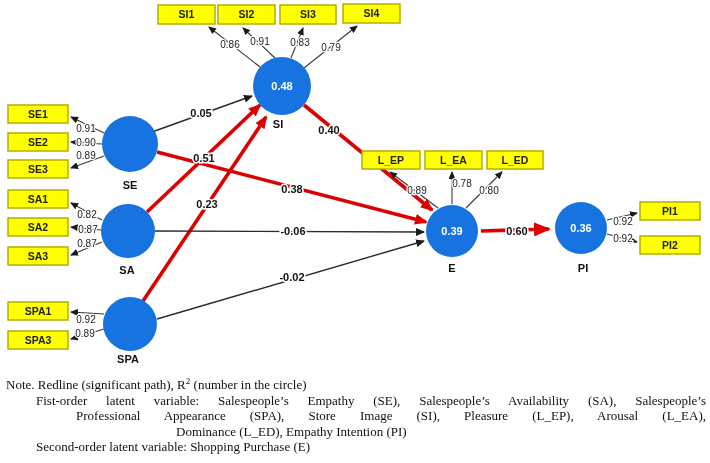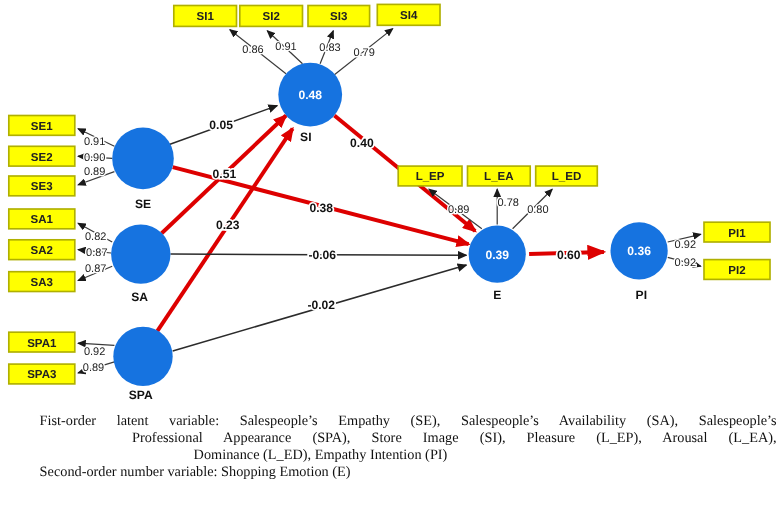--- a/index.html
+++ b/index.html
@@ -12,21 +12,21 @@
   .ld{stroke:#3a3a3a;stroke-width:1.1;}
   .coef{font-size:11px;font-weight:700;fill:#111;paint-order:stroke;stroke:#fff;stroke-width:3px;text-anchor:middle;}
   .ldv{font-size:10px;fill:#222;paint-order:stroke;stroke:#fff;stroke-width:2.5px;text-anchor:middle;}
   .indlbl{font-size:10.5px;font-weight:700;fill:#222;text-anchor:middle;}
   .nodelbl{font-size:11px;font-weight:700;fill:#111;text-anchor:middle;}
   .r2{font-size:11px;font-weight:700;fill:var(--r2-text,#ffffff);text-anchor:middle;}
   .notes{position:absolute;left:0;top:374px;width:710px;font-family:"Liberation Serif",serif;font-size:13px;color:#111;line-height:15.5px;}
   .nline{white-space:normal;}
   .n1{padding-left:6px;}
   .n2{padding-left:36px;padding-right:4px;text-align:justify;text-align-last:justify;}
-  .n3{padding-left:120px;padding-right:4px;text-align:justify;text-align-last:justify;}
+  .n3{padding-left:76px;padding-right:4px;text-align:justify;text-align-last:justify;}
   .n4{padding-left:176px;}
   .n5{padding-left:36px;}
   .n1 sup{font-size:9px;}
 </style>
 </head>
 <body>
 
 
 
 <svg width="710" height="375" viewBox="0 0 710 375">
@@ -191,20 +191,21 @@
   <text class="ldv" x="86" y="323">0.92</text>
   <text class="ldv" x="85" y="337">0.89</text>
   <text class="ldv" x="417" y="194">0.89</text>
   <text class="ldv" x="462" y="187">0.78</text>
   <text class="ldv" x="489" y="194">0.80</text>
   <text class="ldv" x="623" y="225">0.92</text>
   <text class="ldv" x="623" y="242">0.92</text>
 </svg>
 
 <div class="notes">
+  <div class="nline n1"><span>Note. Redline (significant path), R</span><sup>2</sup><span> (number in the circle)</span></div>
   <div class="nline n2">Fist-order latent variable: Salespeople’s Empathy (SE), Salespeople’s Availability (SA), Salespeople’s</div>
   <div class="nline n3">Professional Appearance (SPA), Store Image (SI), Pleasure (L_EP), Arousal (L_EA),</div>
   <div class="nline n4">Dominance (L_ED), Empathy Intention (PI)</div>
-  <div class="nline n5">Second-order number variable: Shopping Emotion (E)</div>
+  <div class="nline n5">Second-order latent variable: Shopping Purchase (E)</div>
 </div>
 
 
 
 
 </body></html>

